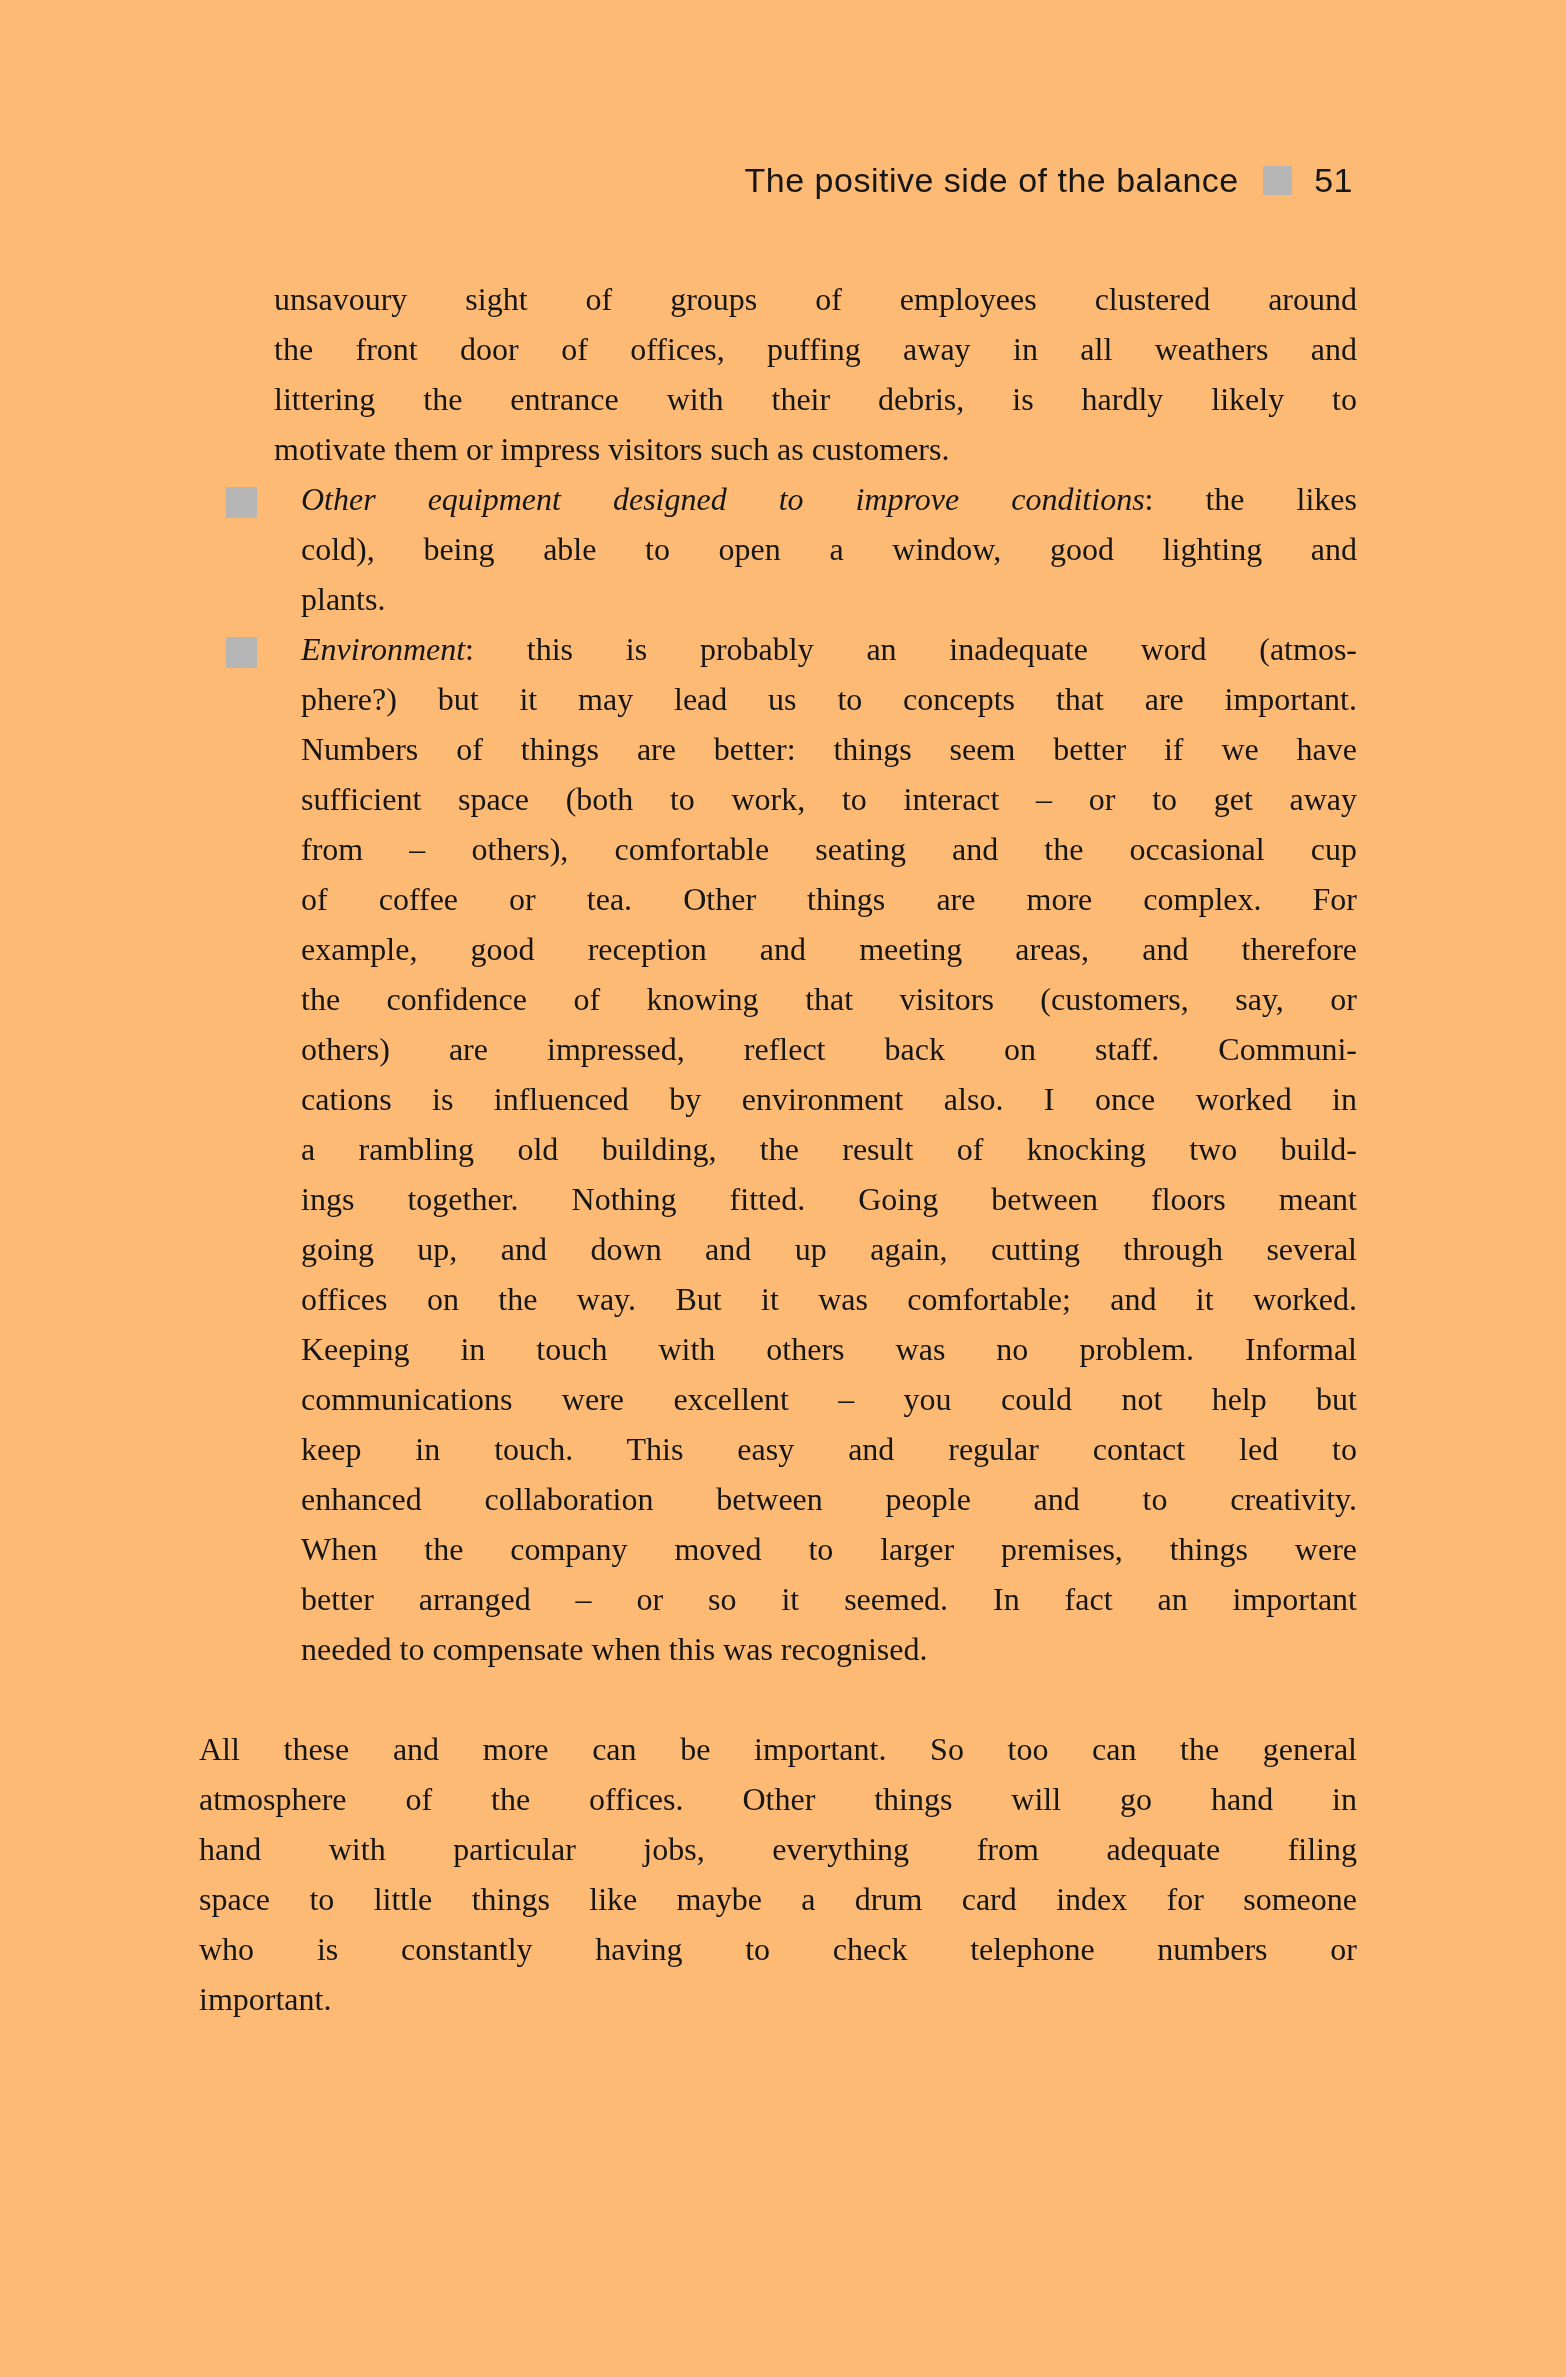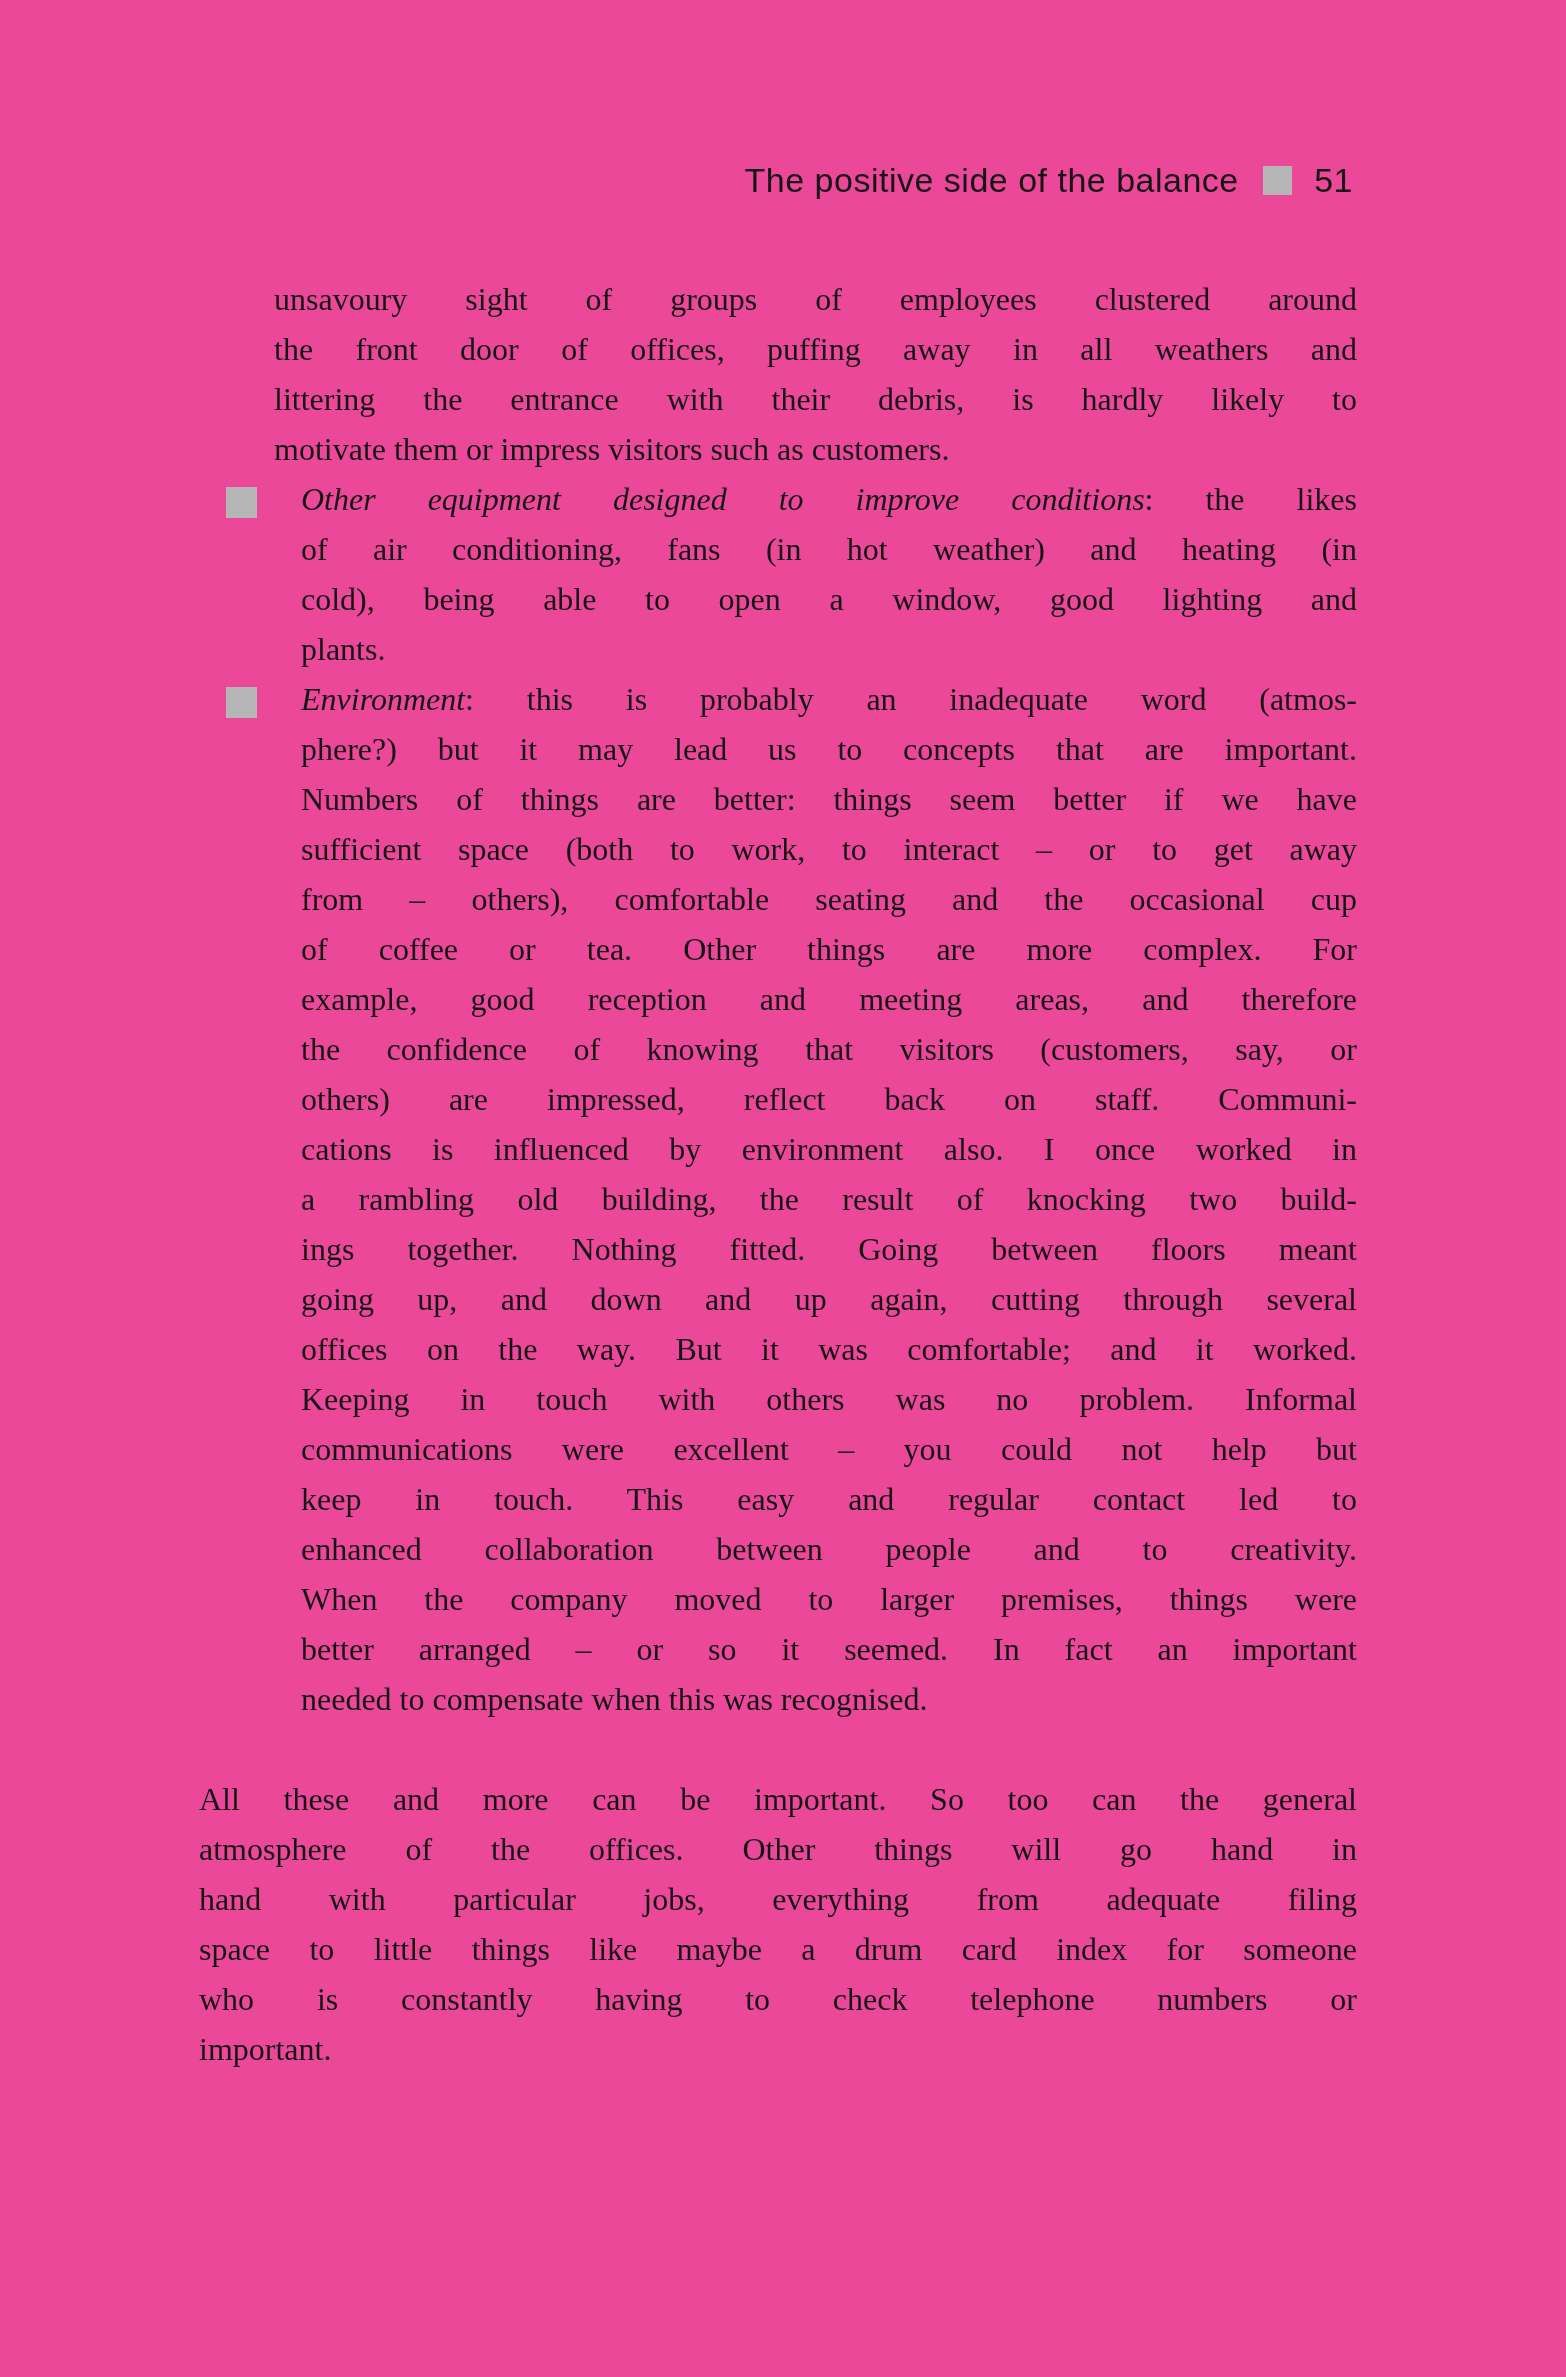--- a/index.html
+++ b/index.html
@@ -1,21 +1,21 @@
 <!DOCTYPE html>
 <html style="--square: #b6b6b6;font-size:15px"><head>
 <meta charset="utf-8">
 <style>
   html, body { margin: 0; padding: 0; background: #e8e8e8; }
   .page {
     position: relative;
     width: 1566px;
     height: 2377px;
     margin: 0 auto;
-    background: #ec4899;
+    background: #fdba74;
     color: #161616;
     overflow: hidden;
   }
 
   
   .header {
     position: absolute;
     top: 160px;
     right: 213px;
     height: 41px;
@@ -83,21 +83,20 @@
   <div class="text-column">
       <div class="para continuation">
         <div class="line">unsavoury sight of groups of employees clustered around</div>
         <div class="line">the front door of offices, puffing away in all weathers and</div>
         <div class="line">littering the entrance with their debris, is hardly likely to</div>
         <div class="line last">motivate them or impress visitors such as customers.</div>
       </div>
       <div class="para bullet">
         <span class="bullet-square"></span>
         <div class="line"><span class="it">Other equipment designed to improve conditions</span><span>: the likes</span></div>
-        <div class="line">of air conditioning, fans (in hot weather) and heating (in</div>
         <div class="line">cold), being able to open a window, good lighting and</div>
         <div class="line last">plants.</div>
       </div>
       <div class="para bullet">
         <span class="bullet-square"></span>
         <div class="line"><span class="it">Environment</span><span>: this is probably an inadequate word (atmos-</span></div>
         <div class="line">phere?) but it may lead us to concepts that are important.</div>
         <div class="line">Numbers of things are better: things seem better if we have</div>
         <div class="line">sufficient space (both to work, to interact – or to get away</div>
         <div class="line">from – others), comfortable seating and the occasional cup</div>

